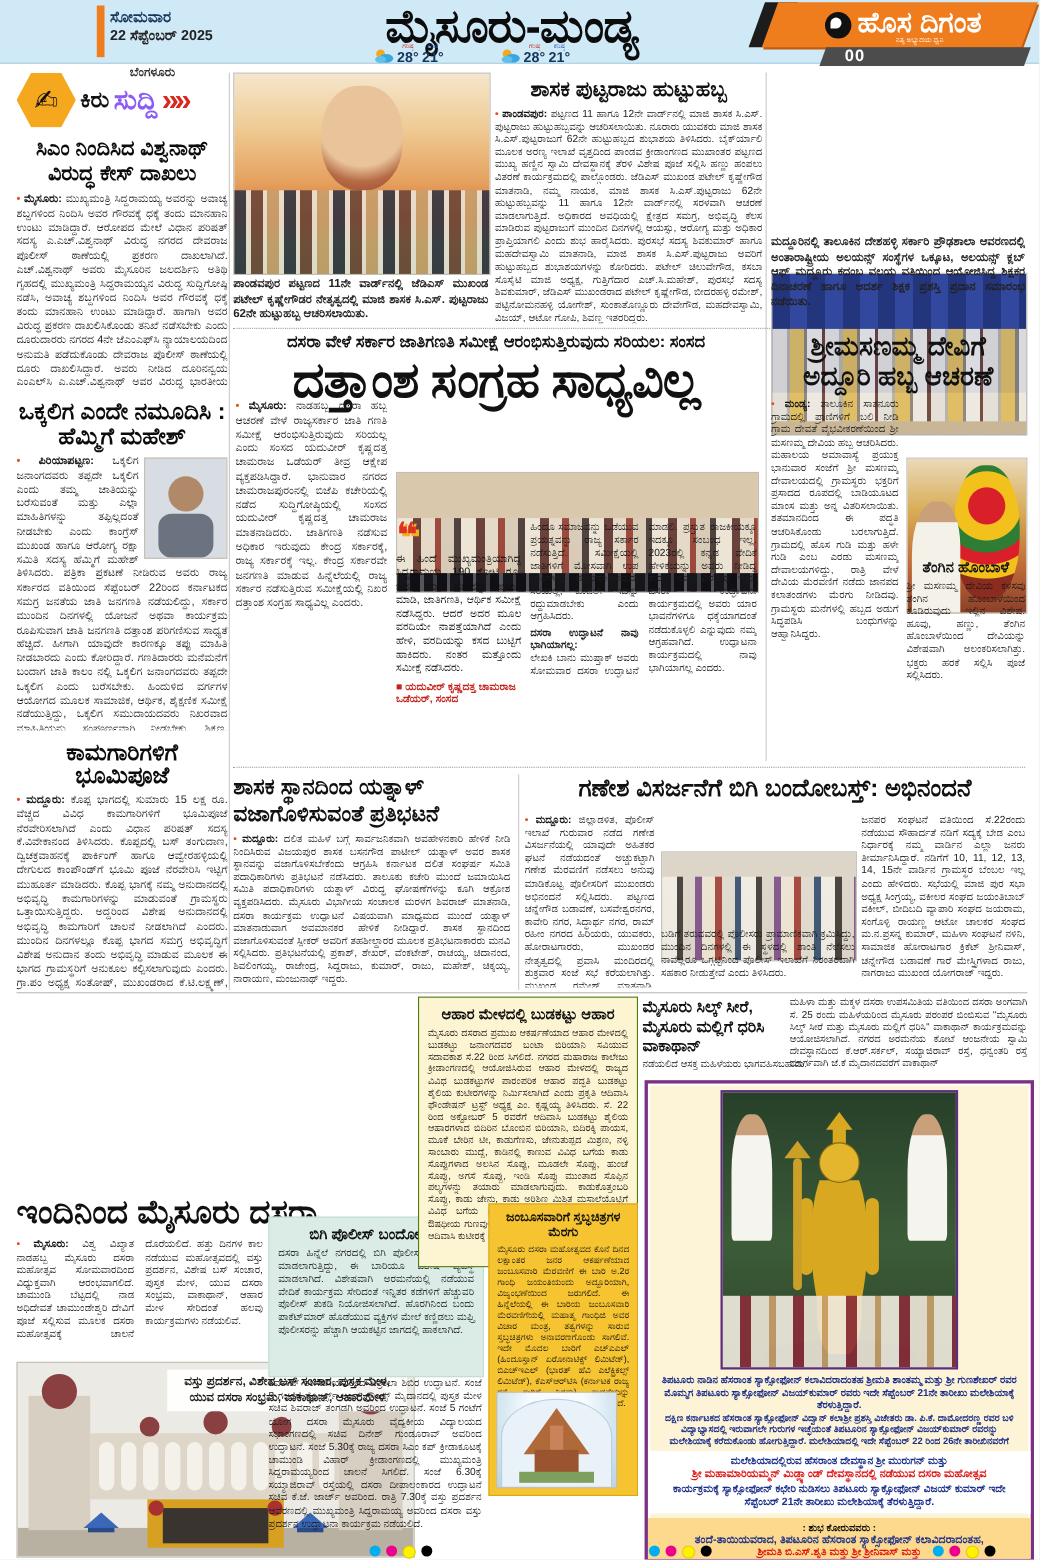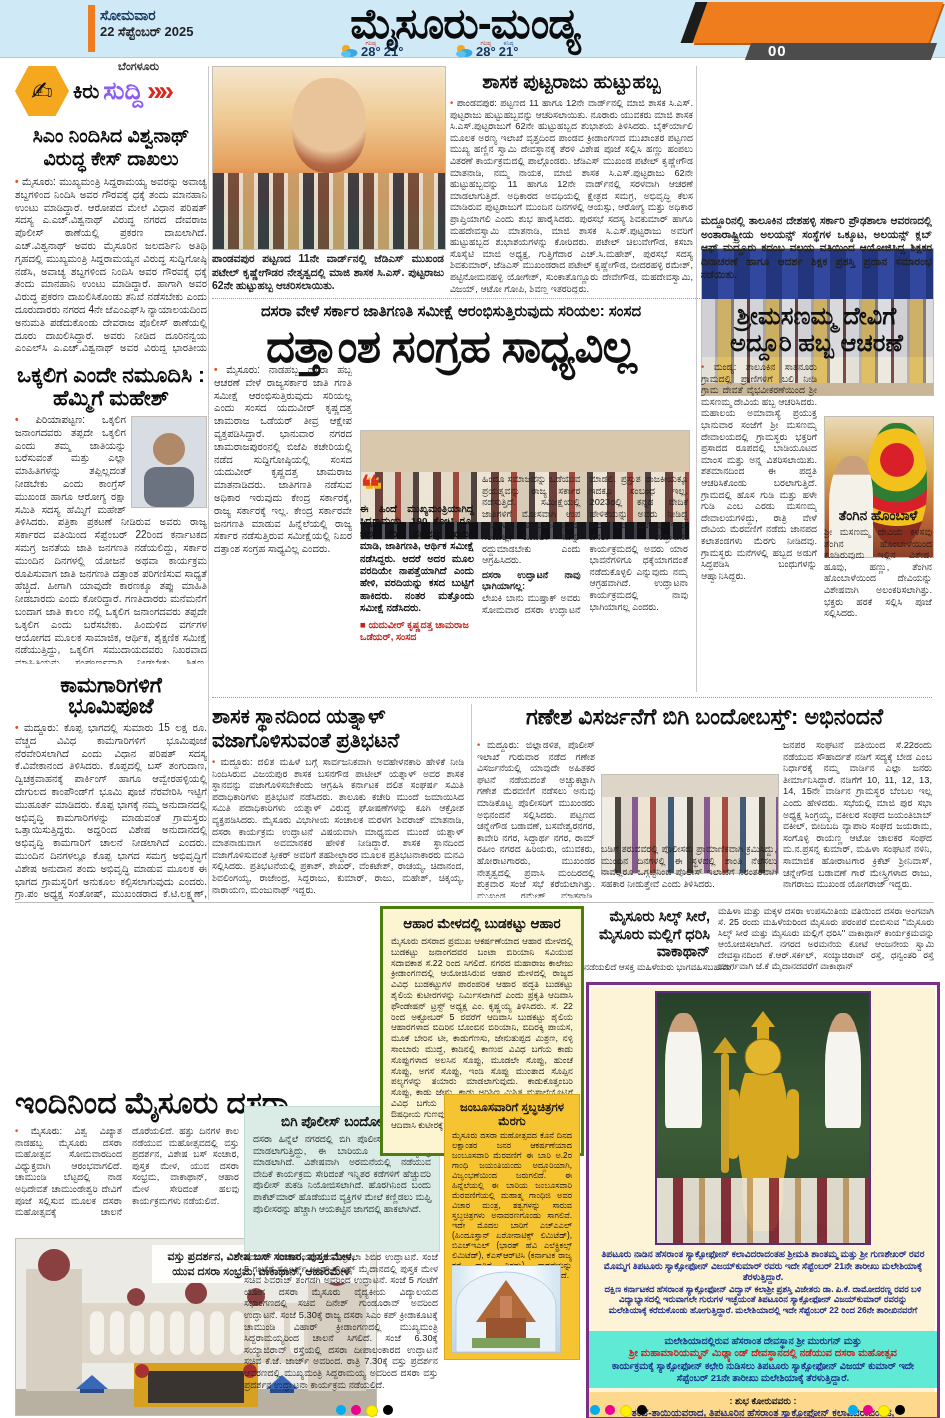--- a/index.html
+++ b/index.html
@@ -40,21 +40,21 @@
        display:flex;align-items:center;justify-content:center;font-size:26px;color:#111}
   .kiru-row{display:flex;align-items:center;gap:4px}
   .kiru-t1{font-size:20px;font-weight:900;color:#111}
   .kiru-t2{font-size:25px;font-weight:900;color:#8b5cf6}
   .chev{font-size:28px;font-weight:900;color:#d9281c;letter-spacing:-4px;line-height:24px}
   
   .h-sm{font-size:21px;line-height:21px;font-weight:800;text-align:center;color:#0c0c0c}
   .h-md{font-size:19px;line-height:23px;font-weight:800;text-align:center;color:#0c0c0c}
   .body{font-size:10px;line-height:12.8px;text-align:justify;color:#1c1c1c}
   .body9{font-size:9.3px;line-height:11.6px;text-align:justify;color:#1c1c1c}
-  .dl{font-weight:400;color:#111}
+  .dl{font-weight:700;color:#111}
   .bullet{color:#e0501e;font-weight:900}
   .cap{font-size:10.5px;line-height:13.5px;font-weight:600;color:#222;text-align:justify}
   
   .ph{position:relative;overflow:hidden;background:#d8d4cc;border:1px solid #c2beb6}
   .crowd{position:absolute;left:0;bottom:0;width:100%;opacity:.88}
   #ph-banner{background:linear-gradient(180deg,#f5e6cd 0%,#efca92 28%,#e59f5c 55%,#c96a3e 72%,#7d9451 86%,#5f8445 100%)}
   #ph-banner .face{position:absolute;left:34%;top:6%;width:32%;height:52%;border-radius:45%;
       background:radial-gradient(circle at 50% 35%,#e9c49a 0 55%,#b56a45 75%,#a04a30 100%)}
   #ph-banner .crowd{height:42%;background:repeating-linear-gradient(90deg,#2f3440 0 11px,#ece6da 11px 15px,#6b4637 15px 26px,#ece6da 26px 30px,#c8a06b 30px 41px,#ece6da 41px 45px)}
   #ph-teachers{background:repeating-linear-gradient(90deg,#23357c 0 16px,#32489f 16px 32px)}
@@ -69,32 +69,32 @@
   #ph-puja .priest{position:absolute;left:4%;bottom:0;width:40%;height:72%;border-radius:48% 40% 0 0;
       background:linear-gradient(180deg,#caa07a 0 18%,#f4f1e8 19% 100%)}
   #ph-ganesha{background:linear-gradient(180deg,#ddd6c8 0 30%,#c9c0ae 100%)}
   #ph-ganesha .crowd{height:78%;background:repeating-linear-gradient(90deg,#f2efe8 0 13px,#37322e 13px 19px,#ddd6ca 19px 30px,#7a4a86 30px 36px,#efe6d4 36px 48px,#a03a30 48px 54px,#e2dcd0 54px 66px,#2e4a6b 66px 72px)}
   #ph-glass{background:radial-gradient(circle at 50% 18%,#f6fbff 0 30%,#d7e8f2 55%,#bcd4e4 100%)}
   .adbox-img{position:relative;margin:6px auto 4px;width:212px;height:250px;border:2px solid #5b2d7e;
       background:linear-gradient(180deg,#27402a 0%,#3c5c38 55%,#2c4429 100%);overflow:hidden}
   .sidefig{position:absolute;top:8%;width:17%;height:46%;background:linear-gradient(180deg,#caa07a 0 16%,#f6f4ee 17% 100%);border-radius:45% 45% 6% 6%}
   
   .teal{background:#daece5;border:1px solid #c2ddd3;padding:7px 8px}
-  .cream{background:#fdf4d2;border:3px solid #4d7c0f;padding:7px 8px}
+  .cream{background:#fdf4d2;border:1px solid #4d7c0f;padding:7px 8px}
   .gold{background:#f6c431;border:1px solid #d9a81a;padding:6px 7px}
   .boxtitle{font-size:13.5px;line-height:16px;font-weight:800;text-align:center;color:#0d0d0d;margin-bottom:4px}
   
   .pq-ic{font-size:34px;line-height:26px;color:#e0301e;text-shadow:3px 3px 0 #f2b01c;font-weight:900}
   .pq-att{font-size:9.5px;font-weight:800;color:#c4231a;margin-top:4px}
   
   .adbox{position:absolute;left:586px;top:982px;width:348px;height:432px;background:#fdf3d6;
          border:3px solid #7b2f86;box-shadow:inset 0 0 0 2px #fff}
   .ad-blue{color:#1c2f8a}
   .ad-red{color:#e01414}
-  .ad-orange{background:#5eead4;padding:4px 6px;margin-top:16px}
+  .ad-orange{background:#ffffff;padding:4px 6px;margin-top:4px}
   .ad-yellow{background:#fcd98c;padding:4px 6px;margin-top:4px}
   .cmyk{position:absolute;display:flex;gap:5px}
   .cmyk i{width:10px;height:10px;border-radius:50%;display:block}
 </style>
 </head>
 <body>
 
 <div class="page">
 
   <div class="band"></div>
@@ -132,20 +132,27 @@
          <div class="num">28°</div>
       </div>
     <div>
         <div class="lab" style="color:#2a52a8">ಕನಿಷ್ಠ</div>
          <div class="num">21°</div>
       </div>
   </div>
 
   <div class="logo-black"></div>
   <div class="logo"></div>
+  <div class="logo-in">
+    <span class="brand-ic"></span>
+    <span>
+      <div class="brand">ಹೊಸ ದಿಗಂತ</div>
+      <div class="tagline">ನಿತ್ಯ ಅಭ್ಯುದಯ ಧ್ವನಿ</div>
+    </span>
+  </div>
   <div class="pagestrip"></div>
   <div class="pagenum">00</div>
 
   <div class="rule-v" style="left:208px;top:66px;height:834px"></div>
   <div class="rule-v" style="left:696px;top:66px;height:626px"></div>
   <div class="rule-v" style="left:471px;top:704px;height:196px"></div>
   <div class="dot-h" style="left:212px;top:298px;width:720px"></div>
   <div class="dot-h" style="left:212px;top:697px;width:720px"></div>
   <div class="rule-h" style="left:15px;top:902px;width:919px"></div>
 
@@ -215,21 +222,21 @@
       <span class="bullet">•</span>
       <span class="dl">ಮೈಸೂರು:</span>
       <span>ನಾಡಹಬ್ಬ ದಸರಾ ಹಬ್ಬ ಆಚರಣೆ ವೇಳೆ ರಾಜ್ಯಸರ್ಕಾರ ಜಾತಿ ಗಣತಿ ಸಮೀಕ್ಷೆ ಆರಂಭಿಸುತ್ತಿರುವುದು ಸರಿಯಲ್ಲ ಎಂದು ಸಂಸದ ಯದುವೀರ್ ಕೃಷ್ಣದತ್ತ ಚಾಮರಾಜ ಒಡೆಯರ್ ತೀವ್ರ ಆಕ್ಷೇಪ ವ್ಯಕ್ತಪಡಿಸಿದ್ದಾರೆ. ಭಾನುವಾರ ನಗರದ ಚಾಮರಾಜಪುರಂನಲ್ಲಿ ಬಿಜೆಪಿ ಕಚೇರಿಯಲ್ಲಿ ನಡೆದ ಸುದ್ದಿಗೋಷ್ಠಿಯಲ್ಲಿ ಸಂಸದ ಯದುವೀರ್ ಕೃಷ್ಣದತ್ತ ಚಾಮರಾಜ ಮಾತನಾಡಿದರು. ಜಾತಿಗಣತಿ ನಡೆಸುವ ಅಧಿಕಾರ ಇರುವುದು ಕೇಂದ್ರ ಸರ್ಕಾರಕ್ಕೆ, ರಾಜ್ಯ ಸರ್ಕಾರಕ್ಕೆ ಇಲ್ಲ. ಕೇಂದ್ರ ಸರ್ಕಾರವೇ ಜನಗಣತಿ ಮಾಡುವ ಹಿನ್ನೆಲೆಯಲ್ಲಿ ರಾಜ್ಯ ಸರ್ಕಾರ ನಡೆಸುತ್ತಿರುವ ಸಮೀಕ್ಷೆಯಲ್ಲಿ ನಿಖರ ದತ್ತಾಂಶ ಸಂಗ್ರಹ ಸಾಧ್ಯವಿಲ್ಲ ಎಂದರು.</span>
     </p>
     <div class="ph abs" id="ph-press" style="left:148px;top:58px;width:328px;height:108px">
       <div class="crowd"></div>
       <div class="mics"></div>
     </div>
     <div class="abs clip" style="left:148px;top:172px;width:114px;height:216px">
       <span class="pq-ic">❝</span>
-      <p class="j" style="font-size:9.8px;line-height:12.4px;font-weight:700">ಈ ಹಿಂದೆ ಮುಖ್ಯಮಂತ್ರಿಯಾಗಿದ್ದ ಸಿದ್ದರಾಮಯ್ಯ, 190 ಕೋಟಿ ರೂ. ಜನರ ತೆರಿಗೆ ಹಣವನ್ನು ಖರ್ಚು ಮಾಡಿ, ಜಾತಿಗಣತಿ, ಆರ್ಥಿಕ ಸಮೀಕ್ಷೆ ನಡೆಸಿದ್ದರು. ಆದರೆ ಅದರ ಮೂಲ ವರದಿಯೇ ನಾಪತ್ತೆಯಾಗಿದೆ ಎಂದು ಹೇಳಿ, ವರದಿಯನ್ನು ಕಸದ ಬುಟ್ಟಿಗೆ ಹಾಕಿದರು. ನಂತರ ಮತ್ತೊಂದು ಸಮೀಕ್ಷೆ ನಡೆಸಿದರು.</p>
+      <p class="j" style="font-size:9.8px;line-height:12.4px;font-weight:400">ಈ ಹಿಂದೆ ಮುಖ್ಯಮಂತ್ರಿಯಾಗಿದ್ದ ಸಿದ್ದರಾಮಯ್ಯ, 190 ಕೋಟಿ ರೂ. ಜನರ ತೆರಿಗೆ ಹಣವನ್ನು ಖರ್ಚು ಮಾಡಿ, ಜಾತಿಗಣತಿ, ಆರ್ಥಿಕ ಸಮೀಕ್ಷೆ ನಡೆಸಿದ್ದರು. ಆದರೆ ಅದರ ಮೂಲ ವರದಿಯೇ ನಾಪತ್ತೆಯಾಗಿದೆ ಎಂದು ಹೇಳಿ, ವರದಿಯನ್ನು ಕಸದ ಬುಟ್ಟಿಗೆ ಹಾಕಿದರು. ನಂತರ ಮತ್ತೊಂದು ಸಮೀಕ್ಷೆ ನಡೆಸಿದರು.</p>
       <p class="pq-att">
         <span>■</span>
         <span>ಯದುವೀರ್ ಕೃಷ್ಣದತ್ತ ಚಾಮರಾಜ ಒಡೆಯರ್, ಸಂಸದ</span>
       </p>
     </div>
     <div class="abs clip" style="left:270px;top:172px;width:206px;height:216px;column-count:2;column-gap:9px">
       <p class="body9">ಹಿಂದೂ ಸಮಾಜವನ್ನು ಒಡೆಯುವ ಪ್ರಯತ್ನವನ್ನು ರಾಜ್ಯ ಸರ್ಕಾರ ನಡೆಸುತ್ತಿದೆ. ಸಮೀಕ್ಷೆಯಲ್ಲಿ ಜಾತಿಗಳಿಗೆ ಮೋಸವಾಗಿ ಉಪ ಜಾತಿಗಳನ್ನು ಹುಟ್ಟುಹಾಕಿರುವುದು ಸರಿಯಲ್ಲ, ಕೂಡಲೇ ಇದನ್ನು ರದ್ದುಮಾಡಬೇಕು ಎಂದು ಆಗ್ರಹಿಸಿದರು.</p>
       <p class="body9 b" style="margin-top:3px">ದಸರಾ ಉದ್ಘಾಟನೆ ನಾವು ಭಾಗಿಯಾಗಲ್ಲ:</p>
       <p class="body9">ಲೇಖಕಿ ಬಾನು ಮುಷ್ತಾಕ್ ಅವರು ಸೋಮವಾರ ದಸರಾ ಉದ್ಘಾಟನೆ ಮಾಡಲಿ. ಪ್ರಸ್ತುತ ರಾಜಕೀಯಕ್ಕೂ ಇದಕ್ಕೂ ಸಂಬಂಧ ಇಲ್ಲ. 2023ರಲ್ಲಿ ಕನ್ನಡ ವೇದಿಕೆ ಹೇಳಿಕೆಯನ್ನು ಅವರು ನೀಡಿದ್ದ ಕಾರಣ ನಮ್ಮ ವಿರೋಧ ಇತ್ತು. ದಸರಾ ಉದ್ಘಾಟನಾ ಕಾರ್ಯಕ್ರಮದಲ್ಲಿ ಅವರು ಯಾರ ಭಾವನೆಗಳಿಗೂ ಧಕ್ಕೆಯಾಗದಂತೆ ನಡೆದುಕೊಳ್ಳಲಿ ಎನ್ನುವುದು ನಮ್ಮ ಆಗ್ರಹವಾಗಿದೆ. ಉದ್ಘಾಟನಾ ಕಾರ್ಯಕ್ರಮದಲ್ಲಿ ನಾವು ಭಾಗಿಯಾಗಲ್ಲ ಎಂದರು.</p>
     </div>
@@ -345,21 +352,21 @@
         <path d="M4 40 A50 34 0 0 1 104 40 L104 86 L4 86 Z" fill="#e8f2f8" stroke="#b9cfdd"></path>
         <path d="M54 14 L84 56 L24 56 Z" fill="#b06a3a"></path>
         <rect x="34" y="52" width="40" height="26" fill="#9a5530"></rect>
         <rect x="48" y="30" width="12" height="22" fill="#c9825a"></rect>
         <rect x="20" y="72" width="68" height="10" fill="#7da05c"></rect>
       </svg>
     </div>
   </div>
 
   <div class="abs clip" style="left:584px;top:906px;width:350px;height:72px">
-    <div style="float:left;width:126px;font-size:14.5px;line-height:17.5px;font-weight:900;text-align:right;padding-top:2px">ಮೈಸೂರು ಸಿಲ್ಕ್ ಸೀರೆ, ಮೈಸೂರು ಮಲ್ಲಿಗೆ ಧರಿಸಿ ವಾಕಾಥಾನ್</div>
+    <div style="float:left;width:126px;font-size:14.5px;line-height:17.5px;font-weight:900;text-align:left;padding-top:2px">ಮೈಸೂರು ಸಿಲ್ಕ್ ಸೀರೆ, ಮೈಸೂರು ಮಲ್ಲಿಗೆ ಧರಿಸಿ ವಾಕಾಥಾನ್</div>
     <p style="font-size:9px;line-height:11px;margin-left:134px" class="j">ಮಹಿಳಾ ಮತ್ತು ಮಕ್ಕಳ ದಸರಾ ಉಪಸಮಿತಿಯ ವತಿಯಿಂದ ದಸರಾ ಅಂಗವಾಗಿ ಸೆ. 25 ರಂದು ಮಹಿಳೆಯರಿಂದ ಮೈಸೂರು ಪರಂಪರೆ ಬಿಂಬಿಸುವ ''ಮೈಸೂರು ಸಿಲ್ಕ್ ಸೀರೆ ಮತ್ತು ಮೈಸೂರು ಮಲ್ಲಿಗೆ ಧರಿಸಿ'' ವಾಕಾಥಾನ್ ಕಾರ್ಯಕ್ರಮವನ್ನು ಆಯೋಜಿಸಲಾಗಿದೆ. ನಗರದ ಅರಮನೆಯ ಕೋಟೆ ಆಂಜನೇಯ ಸ್ವಾಮಿ ದೇವಸ್ಥಾನದಿಂದ ಕೆ.ಆರ್.ಸರ್ಕಲ್, ಸಯ್ಯಾಜಿರಾವ್ ರಸ್ತೆ, ಧನ್ವಂತರಿ ರಸ್ತೆ ಮಾರ್ಗವಾಗಿ ಜೆ.ಕೆ ಮೈದಾನದವರೆಗೆ ವಾಕಾಥಾನ್</p>
   </div>
   <p class="abs" style="left:584px;top:962px;width:300px;font-size:9px">ನಡೆಯಲಿದೆ ಆಸಕ್ತ ಮಹಿಳೆಯರು ಭಾಗವಹಿಸಬಹುದು.</p>
 
   <div class="adbox clip">
     <div class="adbox-img">
       <svg width="212" height="250" viewBox="0 0 212 250" style="position:absolute;left:0;top:0">
         <rect width="212" height="250" fill="none"></rect>
         <ellipse cx="106" cy="238" rx="70" ry="12" fill="#1e3020"></ellipse>
         <path d="M106 18 L118 34 L112 34 L112 52 L100 52 L100 34 L94 34 Z" fill="#d8a820"></path>

